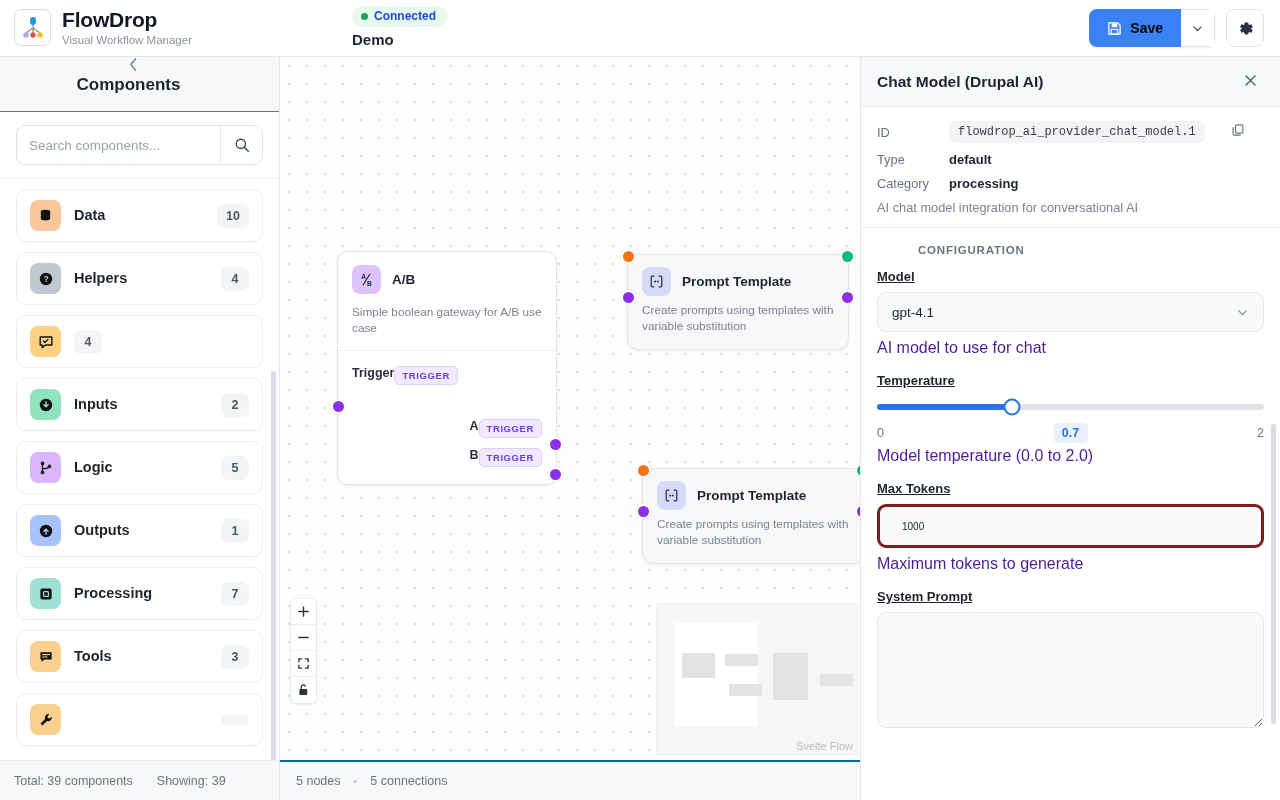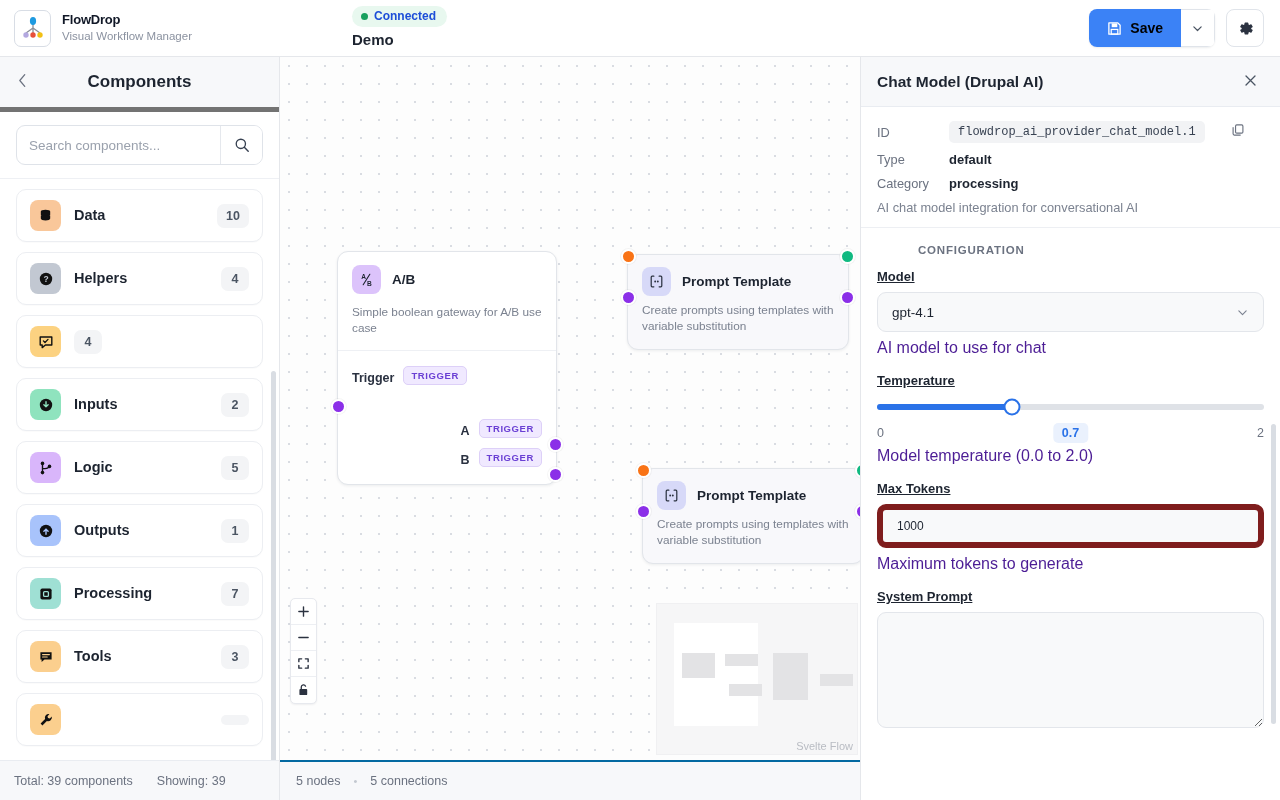--- a/index.html
+++ b/index.html
@@ -21,21 +21,21 @@
     padding: 0 16px 0 14px;
     position: relative;
   }
   .brand { display: flex; align-items: center; gap: 11px; }
   .logo-tile {
     width: 37px; height: 37px; border-radius: 7px;
     border: 1px solid #d8dde5; background: #fff;
     display: flex; align-items: center; justify-content: center;
   }
   .brand-text .brand-title {
-    font-size: 13px; font-weight: 700; color: #111827; line-height: 1.15;
+    font-size: 21px; font-weight: 700; color: #111827; line-height: 1.15;
     letter-spacing: -.2px;
   }
   .brand-text .brand-sub {
     font-size: 11.5px; color: #8b92a0; line-height: 1.3; margin-top: 1px;
   }
 
   .center-block {
     position: absolute; left: 352px; top: 6px;
     display: flex; flex-direction: column; align-items: flex-start; gap: 4px;
   }
@@ -73,22 +73,22 @@
   .body { flex: 1; display: flex; min-height: 0; }
 
   
   .sidebar {
     width: 280px; min-width: 280px; background: #ffffff;
     border-right: 1px solid #e5e7eb; display: flex; flex-direction: column;
     position: relative;
   }
   .sb-header {
     height: 55px; min-height: 55px; background: #f7f8fa;
-    border-bottom: 5px solid #737373;
-    display: flex; align-items: center; padding: 0 18px;
+    border-bottom: 1px solid #737373;
+    display: flex; align-items: center; padding: 0 18px; flex-direction: column;
   }
   .sb-back { width: 22px; cursor: pointer; color: #6b7280; font-size: 17px; line-height: 1; }
   .sb-title { flex: 1; text-align: center; font-size: 17px; font-weight: 700; color: #1d2430; padding-right: 22px; }
 
   .sb-search-wrap { padding: 13px 16px; border-bottom: 1px solid #eef0f4; }
   .sb-search {
     display: flex; align-items: stretch; border: 1px solid #dfe3e9; border-radius: 9px;
     overflow: hidden; background: #fff; height: 40px;
   }
   .sb-search input {
@@ -142,21 +142,21 @@
   }
   .node-head { display: flex; align-items: center; gap: 11px; padding: 13px 14px 10px 14px; }
   .node-ico {
     width: 29px; height: 29px; min-width: 29px; border-radius: 8px;
     display: flex; align-items: center; justify-content: center;
     font-size: 12px; font-weight: 700;
   }
   .node-title { font-size: 13.5px; font-weight: 600; color: #1d2430; }
   .node-desc { font-size: 11.8px; color: #7b8290; line-height: 1.38; padding: 0 14px 13px 14px; }
   .node-body { border-top: 1px solid #eef0f4; padding: 10px 0 12px 0; }
-  .port-row { display: flex; align-items: flex-end; gap: 9px; padding: 5px 14px; }
+  .port-row { display: flex; align-items: flex-start; padding: 5px 14px; }
   .port-row.out { justify-content: flex-end; }
   .port-name { font-size: 12.5px; font-weight: 600; color: #2a3140; }
   .badge {
     background: #f0e9ff; color: #6a3fd4; border: 1px solid #ddd0f8;
     font-size: 9.5px; font-weight: 700; letter-spacing: .6px;
     border-radius: 5px; padding: 3px 7px;
   }
   .handle {
     position: absolute; width: 15px; height: 15px; border-radius: 50%;
     border: 2px solid #fff; box-shadow: 0 0 0 1px rgba(0,0,0,.04);
@@ -254,22 +254,22 @@
   .slider-labels {
     display: flex; align-items: center; justify-content: space-between;
     margin-top: 16px; font-size: 12.5px; color: #6b7280; position: relative;
   }
   .slider-cur {
     position: absolute; left: 50%; transform: translateX(-50%);
     background: #eaf1fd; color: #2a72e8; font-weight: 700; font-size: 12.5px;
     border-radius: 5px; padding: 3px 9px;
   }
   .text-input {
-    height: 44px; width: 100%; border: 6px solid #7f1d1d; border-radius: 9px;
-    background: #f8f9fa; padding: 0 14px; font-size: 12px; color: #1d2430;
+    height: 44px; width: 100%; border: 3px solid #7f1d1d; border-radius: 9px;
+    background: #f8f9fa; padding: 0 22px; font-size: 10px; color: #1d2430;
     font-family: "Liberation Sans", sans-serif; outline: none;
   }
   .textarea {
     width: 100%; height: 116px; border: 1px solid #e3e6eb; border-radius: 9px;
     background: #f8f9fa; padding: 10px 12px; font-size: 13px; color: #1d2430;
     font-family: "Liberation Sans", sans-serif; outline: none; resize: vertical;
   }
   .insp-scroll {
     position: absolute; right: 2px; top: 0px; width: 5px; height: 300px;
     border-radius: 3px; background: #d9dde3;

